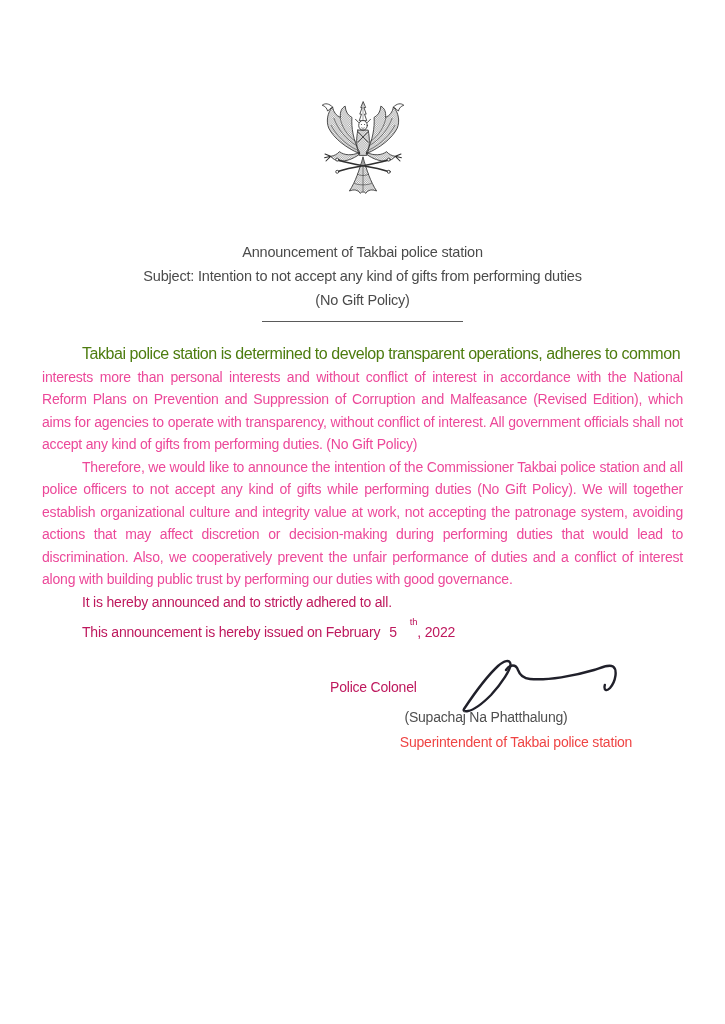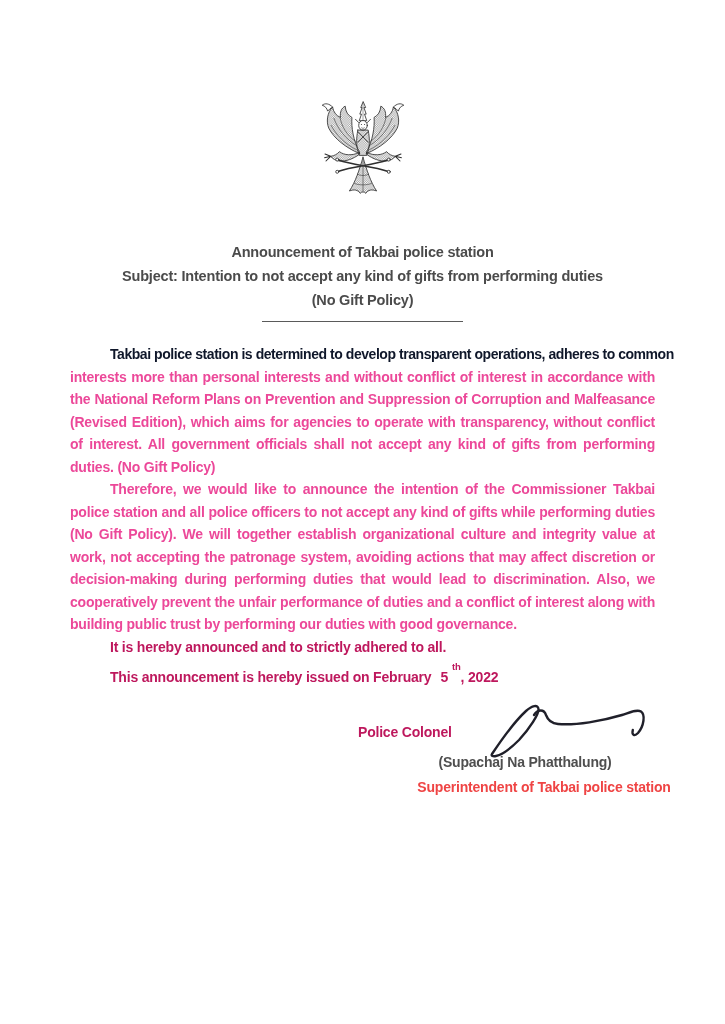--- a/index.html
+++ b/index.html
@@ -5,21 +5,21 @@
   html,body { margin:0; padding:0; background:#ffffff; }
   .page {
     position: relative;
     width: 725px;
     height: 1024px;
     background: #ffffff;
     font-family: "Liberation Sans", sans-serif;
     color: #4f4f4f;
     overflow: hidden;
   }
-  .content { padding: 0 70px; font-weight: bold; }
+  .content { padding: 0 42px; }
 
   .emblem-wrap {
     padding-top: 101px;
     text-align: center;
     height: 106px;
   }
 
   .headings { margin-top: 33px; text-align: center; }
   .head-line {
     font-size: 14.5px;
@@ -37,42 +37,42 @@
 
   .bodytext { margin-top: 21px; }
   .para {
     font-size: 14px;
     line-height: 22.5px;
     letter-spacing: -0.2px;
     text-align: justify;
     color: #ec4899;
   }
   .p1-first {
-    font-size: 14px;
+    font-size: 16px;
     line-height: 22.5px;
     letter-spacing: -0.45px;
     padding-left: 40px;
     white-space: nowrap;
-    color: #0f172a;
+    color: #4d7c0f;
   }
   .indent { text-indent: 40px; }
   .closing-line {
     font-size: 14px;
     line-height: 22.5px;
     letter-spacing: -0.2px;
     padding-left: 40px;
     color: #be185d;
   }
   .date-line { margin-top: 4px; }
   .date-day { margin-left: 9px; }
   .date-ordinal {
     font-size: 9.5px;
     position: relative;
     top: -6px;
-    margin-left: 4px;
+    margin-left: 13px;
   }
 
   .sig-block {
     position: relative;
     height: 110px;
     margin-top: 12px;
   }
   .sig-rank {
     position: absolute;
     left: 288px; top: 24px;
@@ -80,21 +80,21 @@
     letter-spacing: -0.2px;
     color: #be185d;
     white-space: nowrap;
   }
   .sig-mark {
     position: absolute;
     left: 412px; top: 2px;
   }
   .sig-name {
     position: absolute;
-    left: 325px; top: 54px;
+    left: 314px; top: 54px;
     width: 260px;
     text-align: center;
     font-size: 14px;
     letter-spacing: -0.2px;
     white-space: nowrap;
     color: #4f4f4f;
   }
   .sig-title {
     position: absolute;
     left: 324px; top: 79px;

